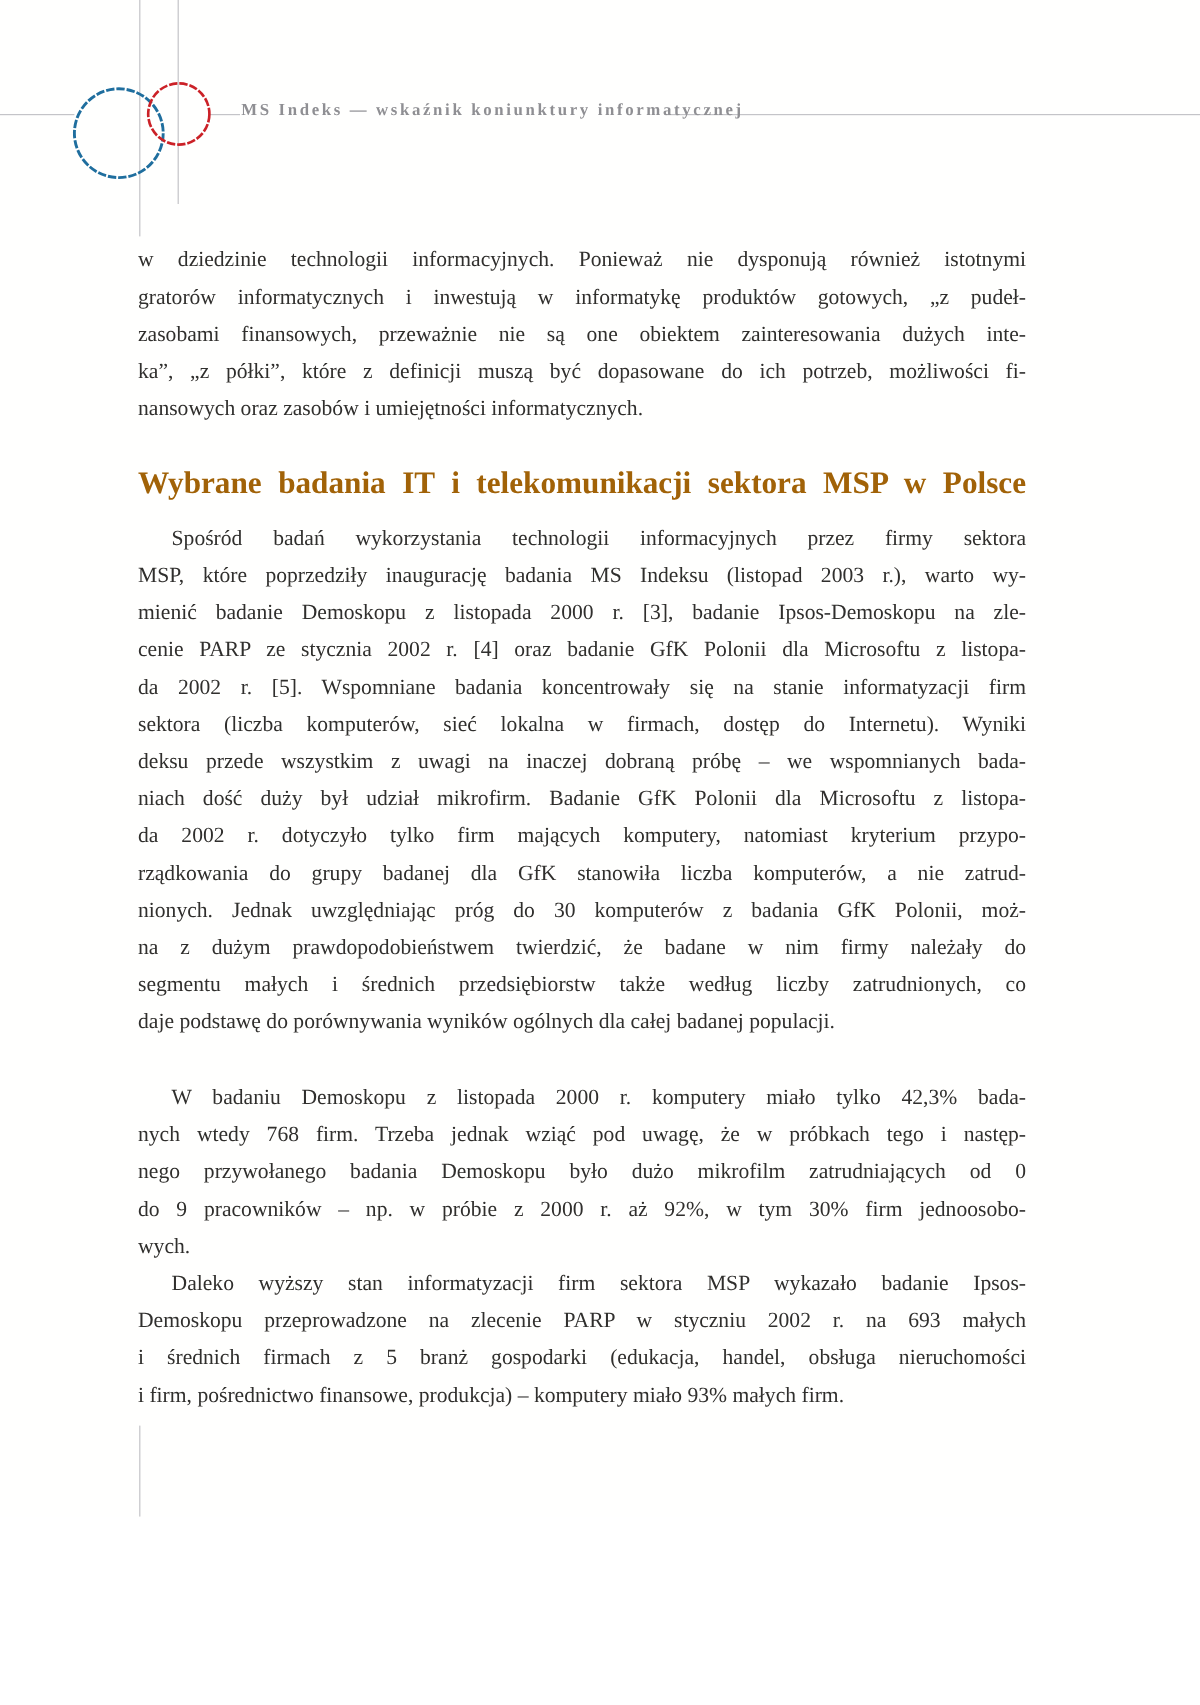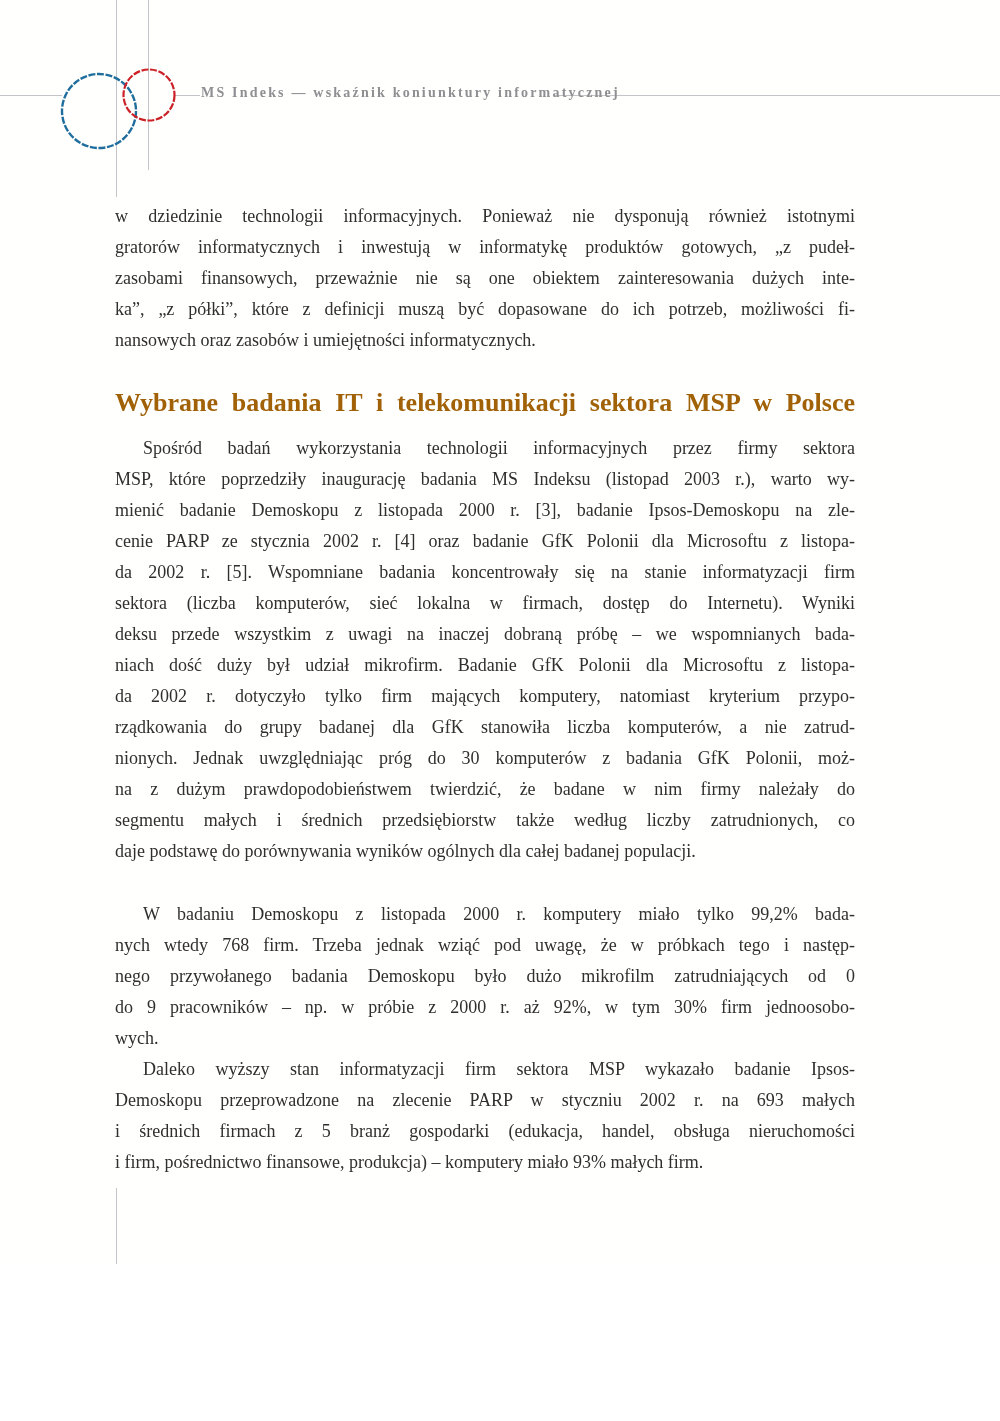--- a/index.html
+++ b/index.html
@@ -72,21 +72,21 @@
     <div class="textline">niach dość duży był udział mikrofirm. Badanie GfK Polonii dla Microsoftu z listopa-</div>
     <div class="textline">da 2002 r. dotyczyło tylko firm mających komputery, natomiast kryterium przypo-</div>
     <div class="textline">rządkowania do grupy badanej dla GfK stanowiła liczba komputerów, a nie zatrud-</div>
     <div class="textline">nionych. Jednak uwzględniając próg do 30 komputerów z badania GfK Polonii, moż-</div>
     <div class="textline">na z dużym prawdopodobieństwem twierdzić, że badane w nim firmy należały do</div>
     <div class="textline">segmentu małych i średnich przedsiębiorstw także według liczby zatrudnionych, co</div>
     <div class="textline last">daje podstawę do porównywania wyników ogólnych dla całej badanej populacji.</div>
   </div>
 
   <div class="para" style="top:899px;">
-    <div class="textline first">W badaniu Demoskopu z listopada 2000 r. komputery miało tylko 99,2% bada-</div>
+    <div class="textline first">W badaniu Demoskopu z listopada 2000 r. komputery miało tylko 42,3% bada-</div>
     <div class="textline">nych wtedy 768 firm. Trzeba jednak wziąć pod uwagę, że w próbkach tego i następ-</div>
     <div class="textline">nego przywołanego badania Demoskopu było dużo mikrofilm zatrudniających od 0</div>
     <div class="textline">do 9 pracowników – np. w próbie z 2000 r. aż 92%, w tym 30% firm jednoosobo-</div>
     <div class="textline last">wych.</div>
   </div>
 
   <div class="para" style="top:1054px;">
     <div class="textline first">Daleko wyższy stan informatyzacji firm sektora MSP wykazało badanie Ipsos-</div>
     <div class="textline">Demoskopu przeprowadzone na zlecenie PARP w styczniu 2002 r. na 693 małych</div>
     <div class="textline">i średnich firmach z 5 branż gospodarki (edukacja, handel, obsługa nieruchomości</div>

